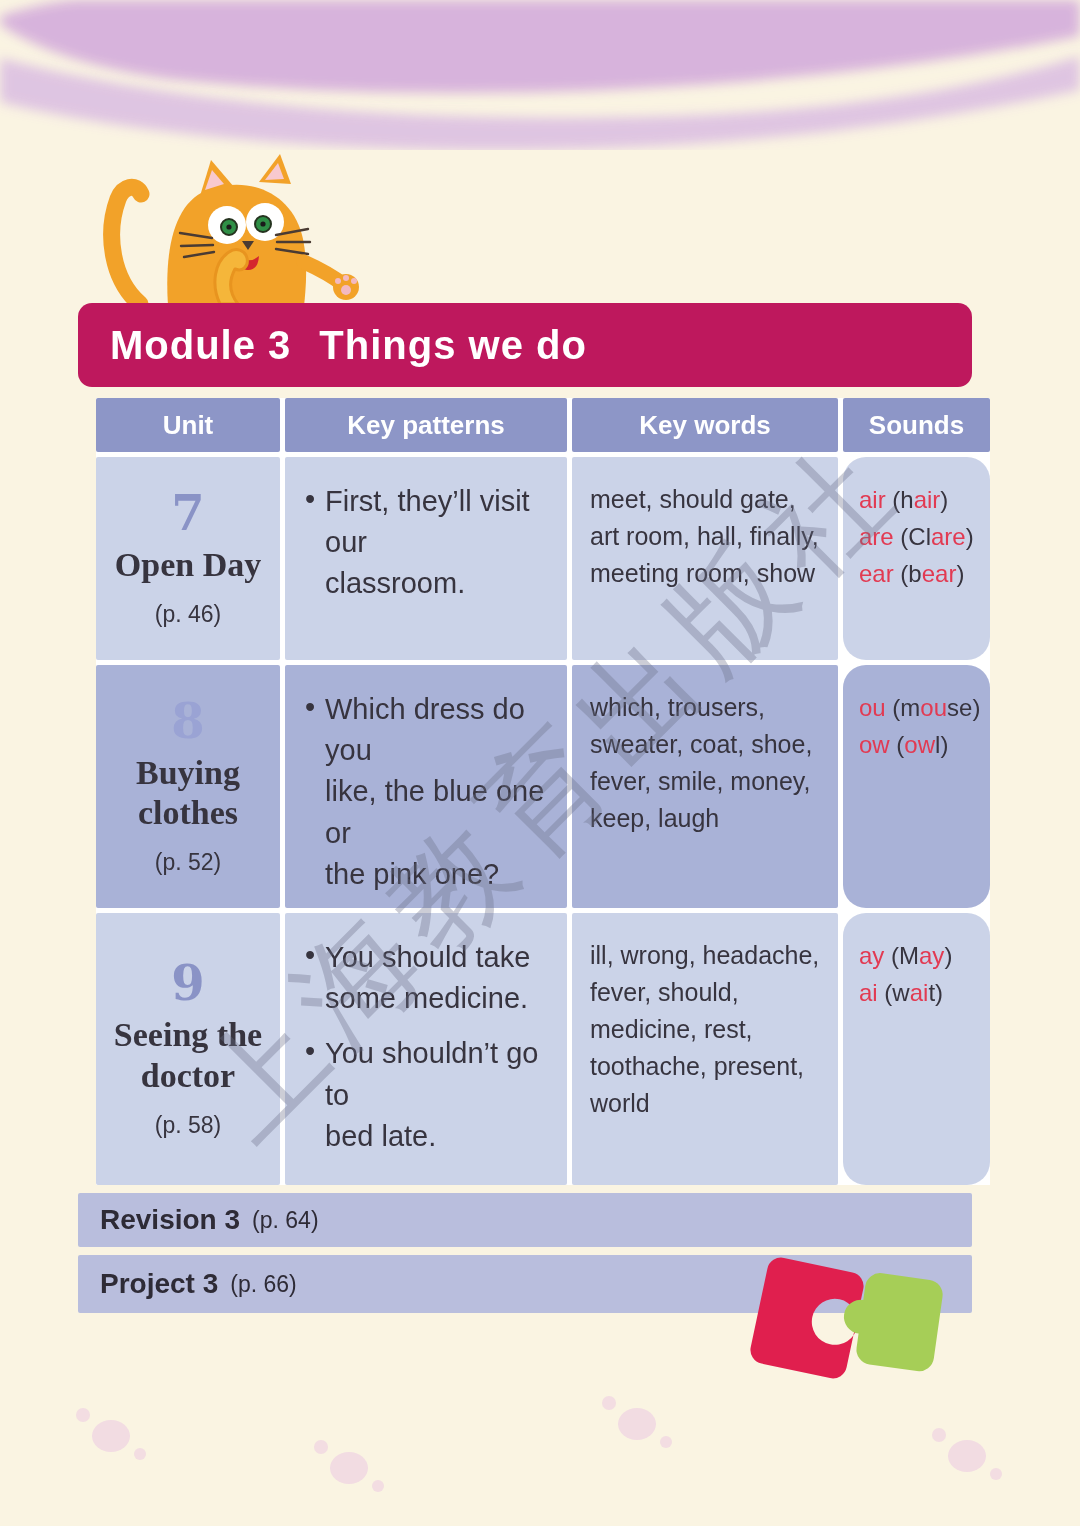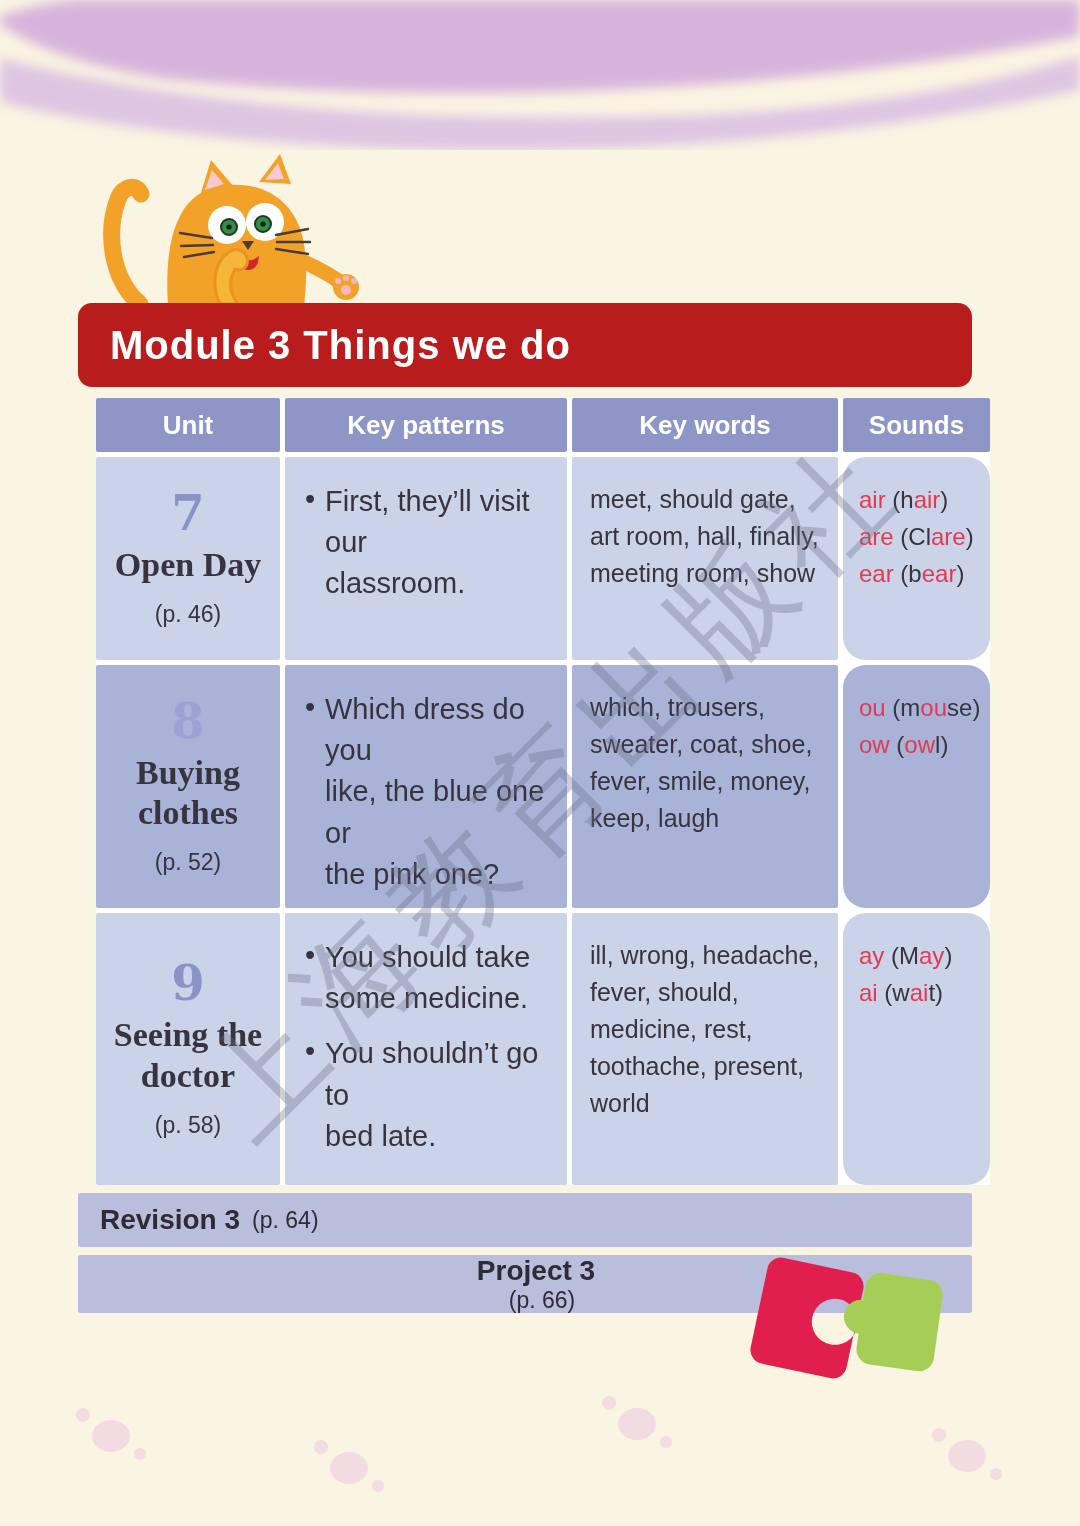--- a/index.html
+++ b/index.html
@@ -10,22 +10,22 @@
     overflow:hidden;
     font-family:"Liberation Sans", sans-serif;
   }
   
   .top-wave{position:absolute;left:0;top:0;z-index:0;}
   
   .cat{position:absolute;left:92px;top:144px;z-index:1;}
   
   .module-bar{
     position:absolute;left:78px;top:303px;width:894px;height:84px;
-    background:#b91c1c;border-radius:14px;z-index:2;
-    display:flex;align-items:center;gap:12px;padding-left:32px;box-sizing:border-box;
+    background:#be185d;border-radius:14px;z-index:2;
+    display:flex;align-items:center;gap:28px;padding-left:32px;box-sizing:border-box;
   }
   .module-bar span{color:#ffffff;font-size:40px;font-weight:bold;letter-spacing:1px;}
   
   .table-grid{
     position:absolute;left:78px;top:398px;width:894px;z-index:2;
     display:grid;
     grid-template-columns:184px 282px 266px 147px;
     grid-template-rows:54px 203px 243px 272px;
     gap:5px;background:#ffffff;margin-left:18px;
   }
@@ -48,21 +48,21 @@
   .sounds-cell{padding:24px 6px 10px 16px;font-size:24px;line-height:1.55;border-radius:23px;}
   .sound-line{white-space:nowrap;}
   .seg-red{color:#e23a52;}
   .seg-dark{color:#37343f;}
   
   .footer-row{
     position:absolute;left:78px;width:894px;background:#b9bedd;border-radius:2px;z-index:2;
     display:flex;align-items:center;padding-left:22px;box-sizing:border-box;
   }
   .footer-row.fr-0{top:1193px;height:54px;}
-  .footer-row.fr-1{top:1255px;height:58px;flex-direction:column;}
+  .footer-row.fr-1{top:1255px;height:58px;}
   .footer-label{font-size:28px;font-weight:bold;color:#2e2b36;}
   .footer-pageref{font-size:23px;color:#2e2b36;margin-left:12px;}
   
   .puzzle{position:absolute;left:748px;top:1256px;z-index:3;}
   
   .watermark{
     position:absolute;left:70px;top:330px;width:960px;height:920px;z-index:4;
     display:flex;align-items:center;justify-content:center;
     transform:rotate(-45deg);
     font-family:"DejaVu Sans", sans-serif;

